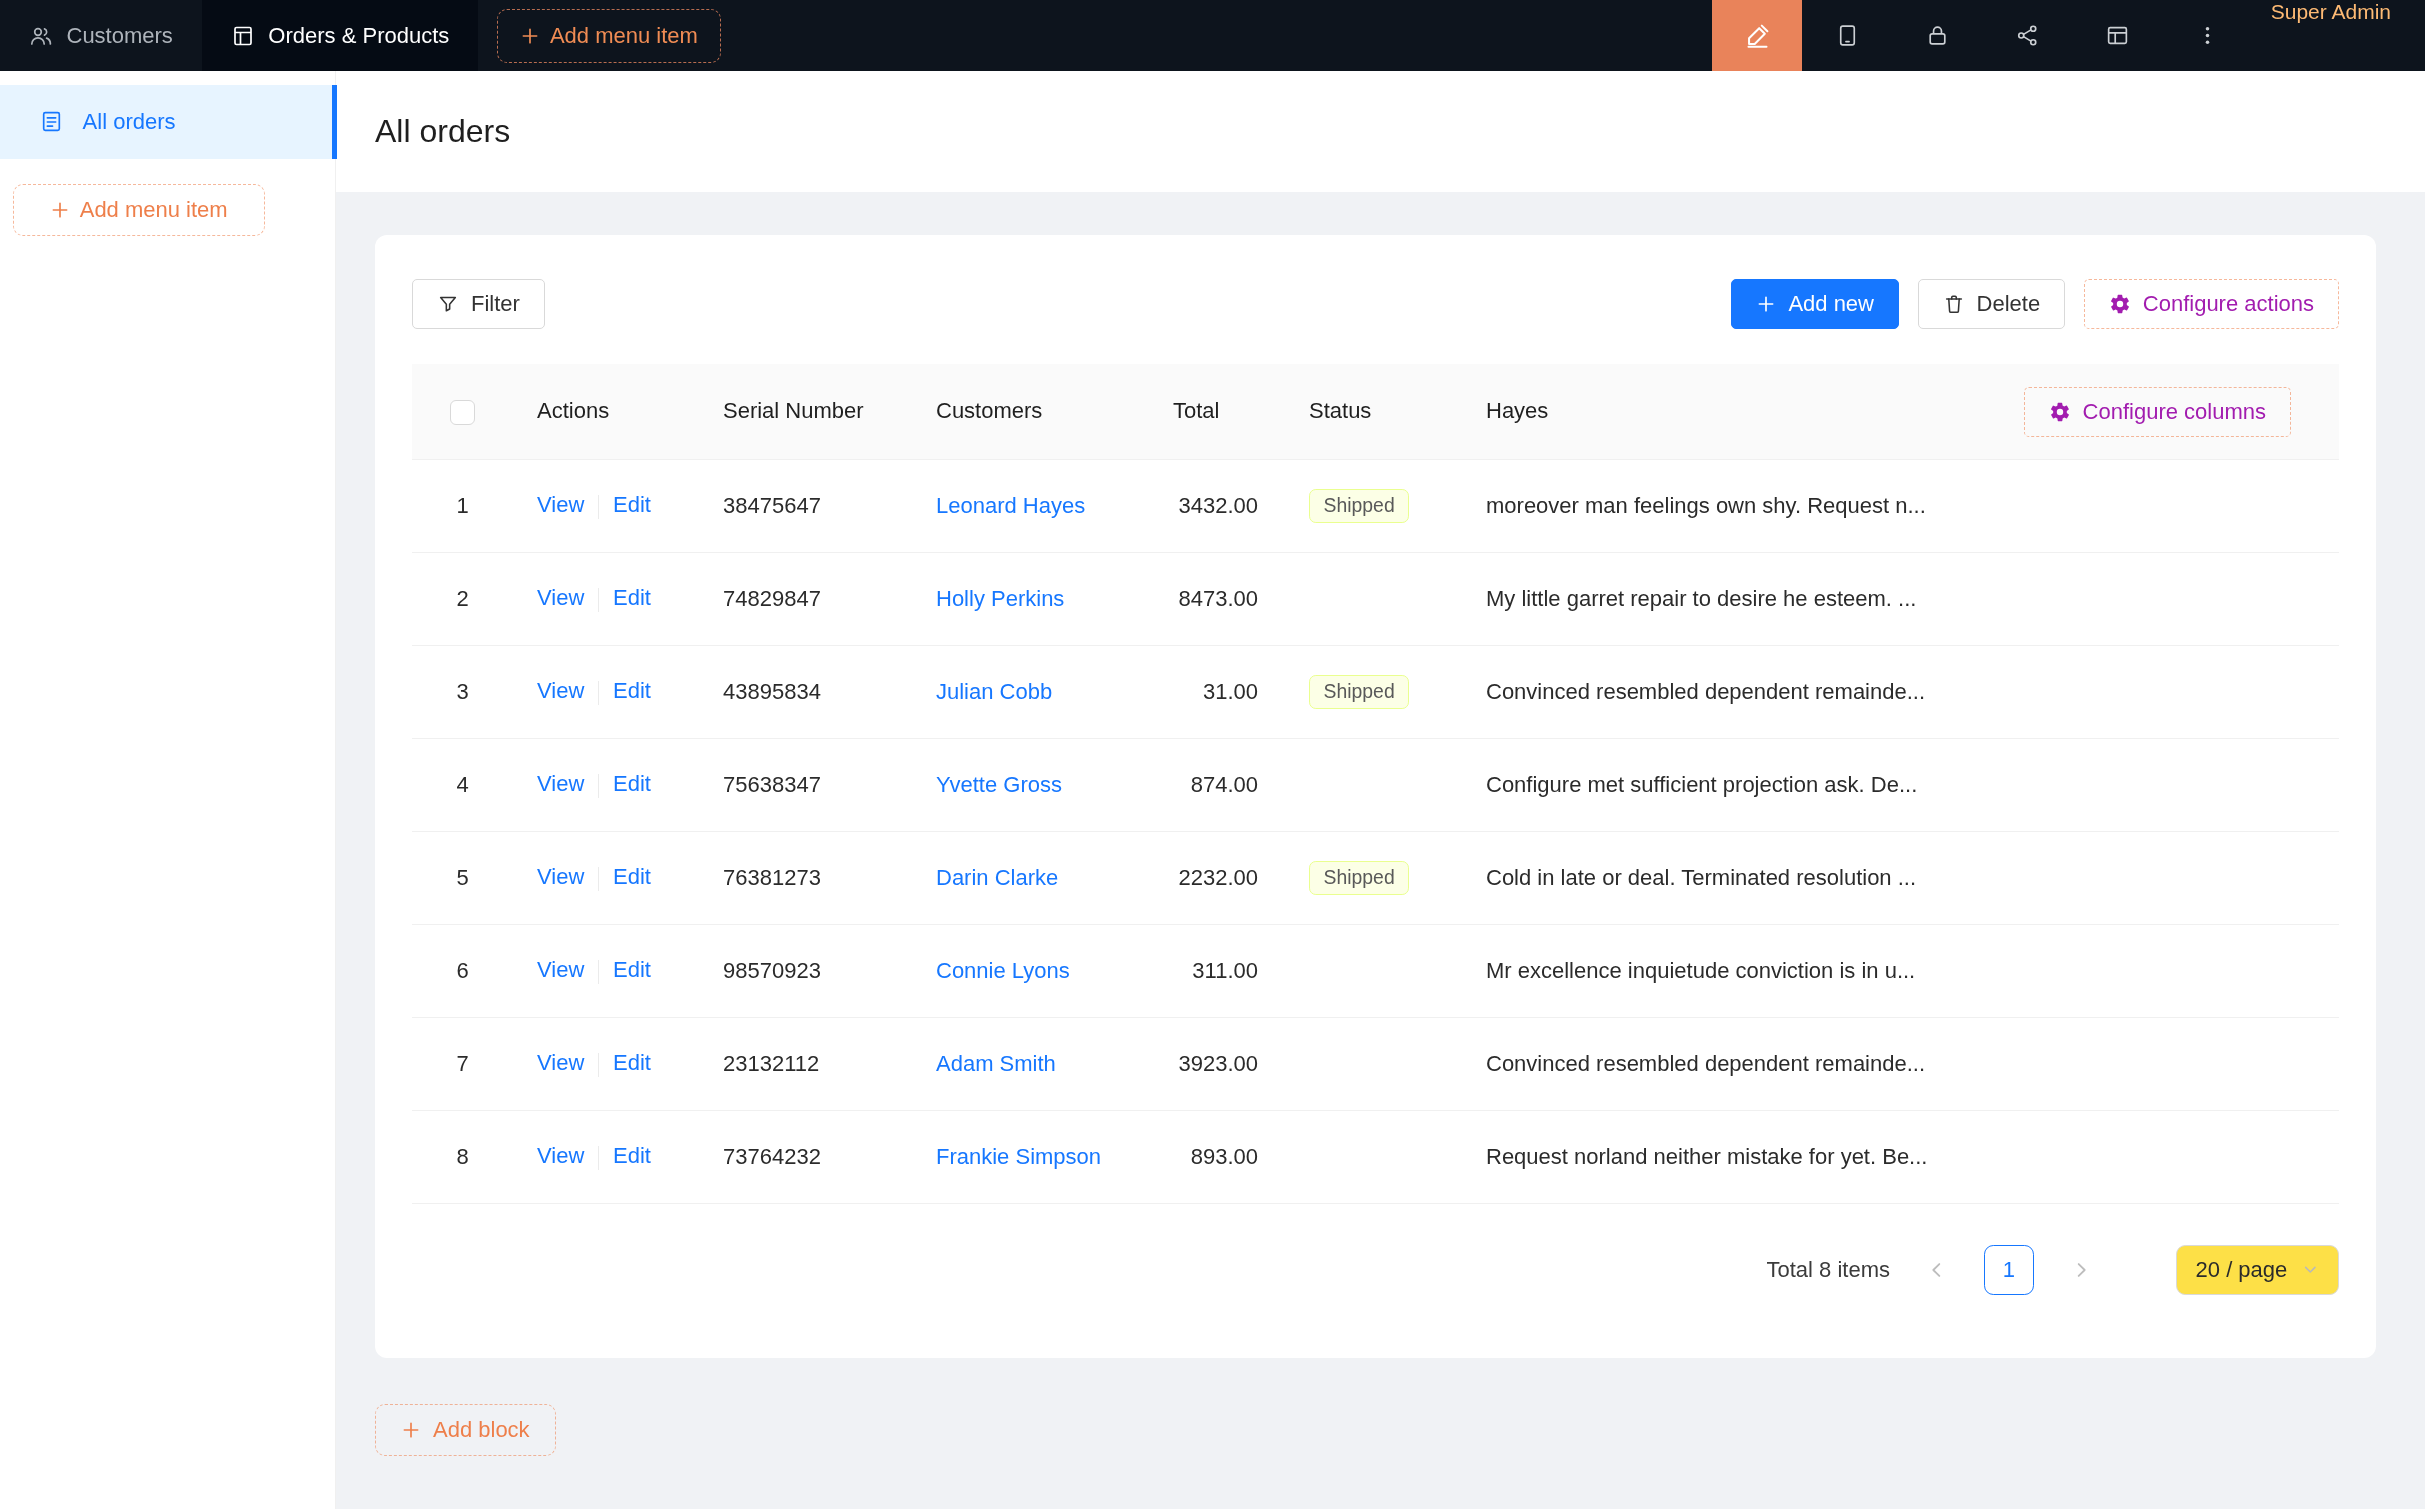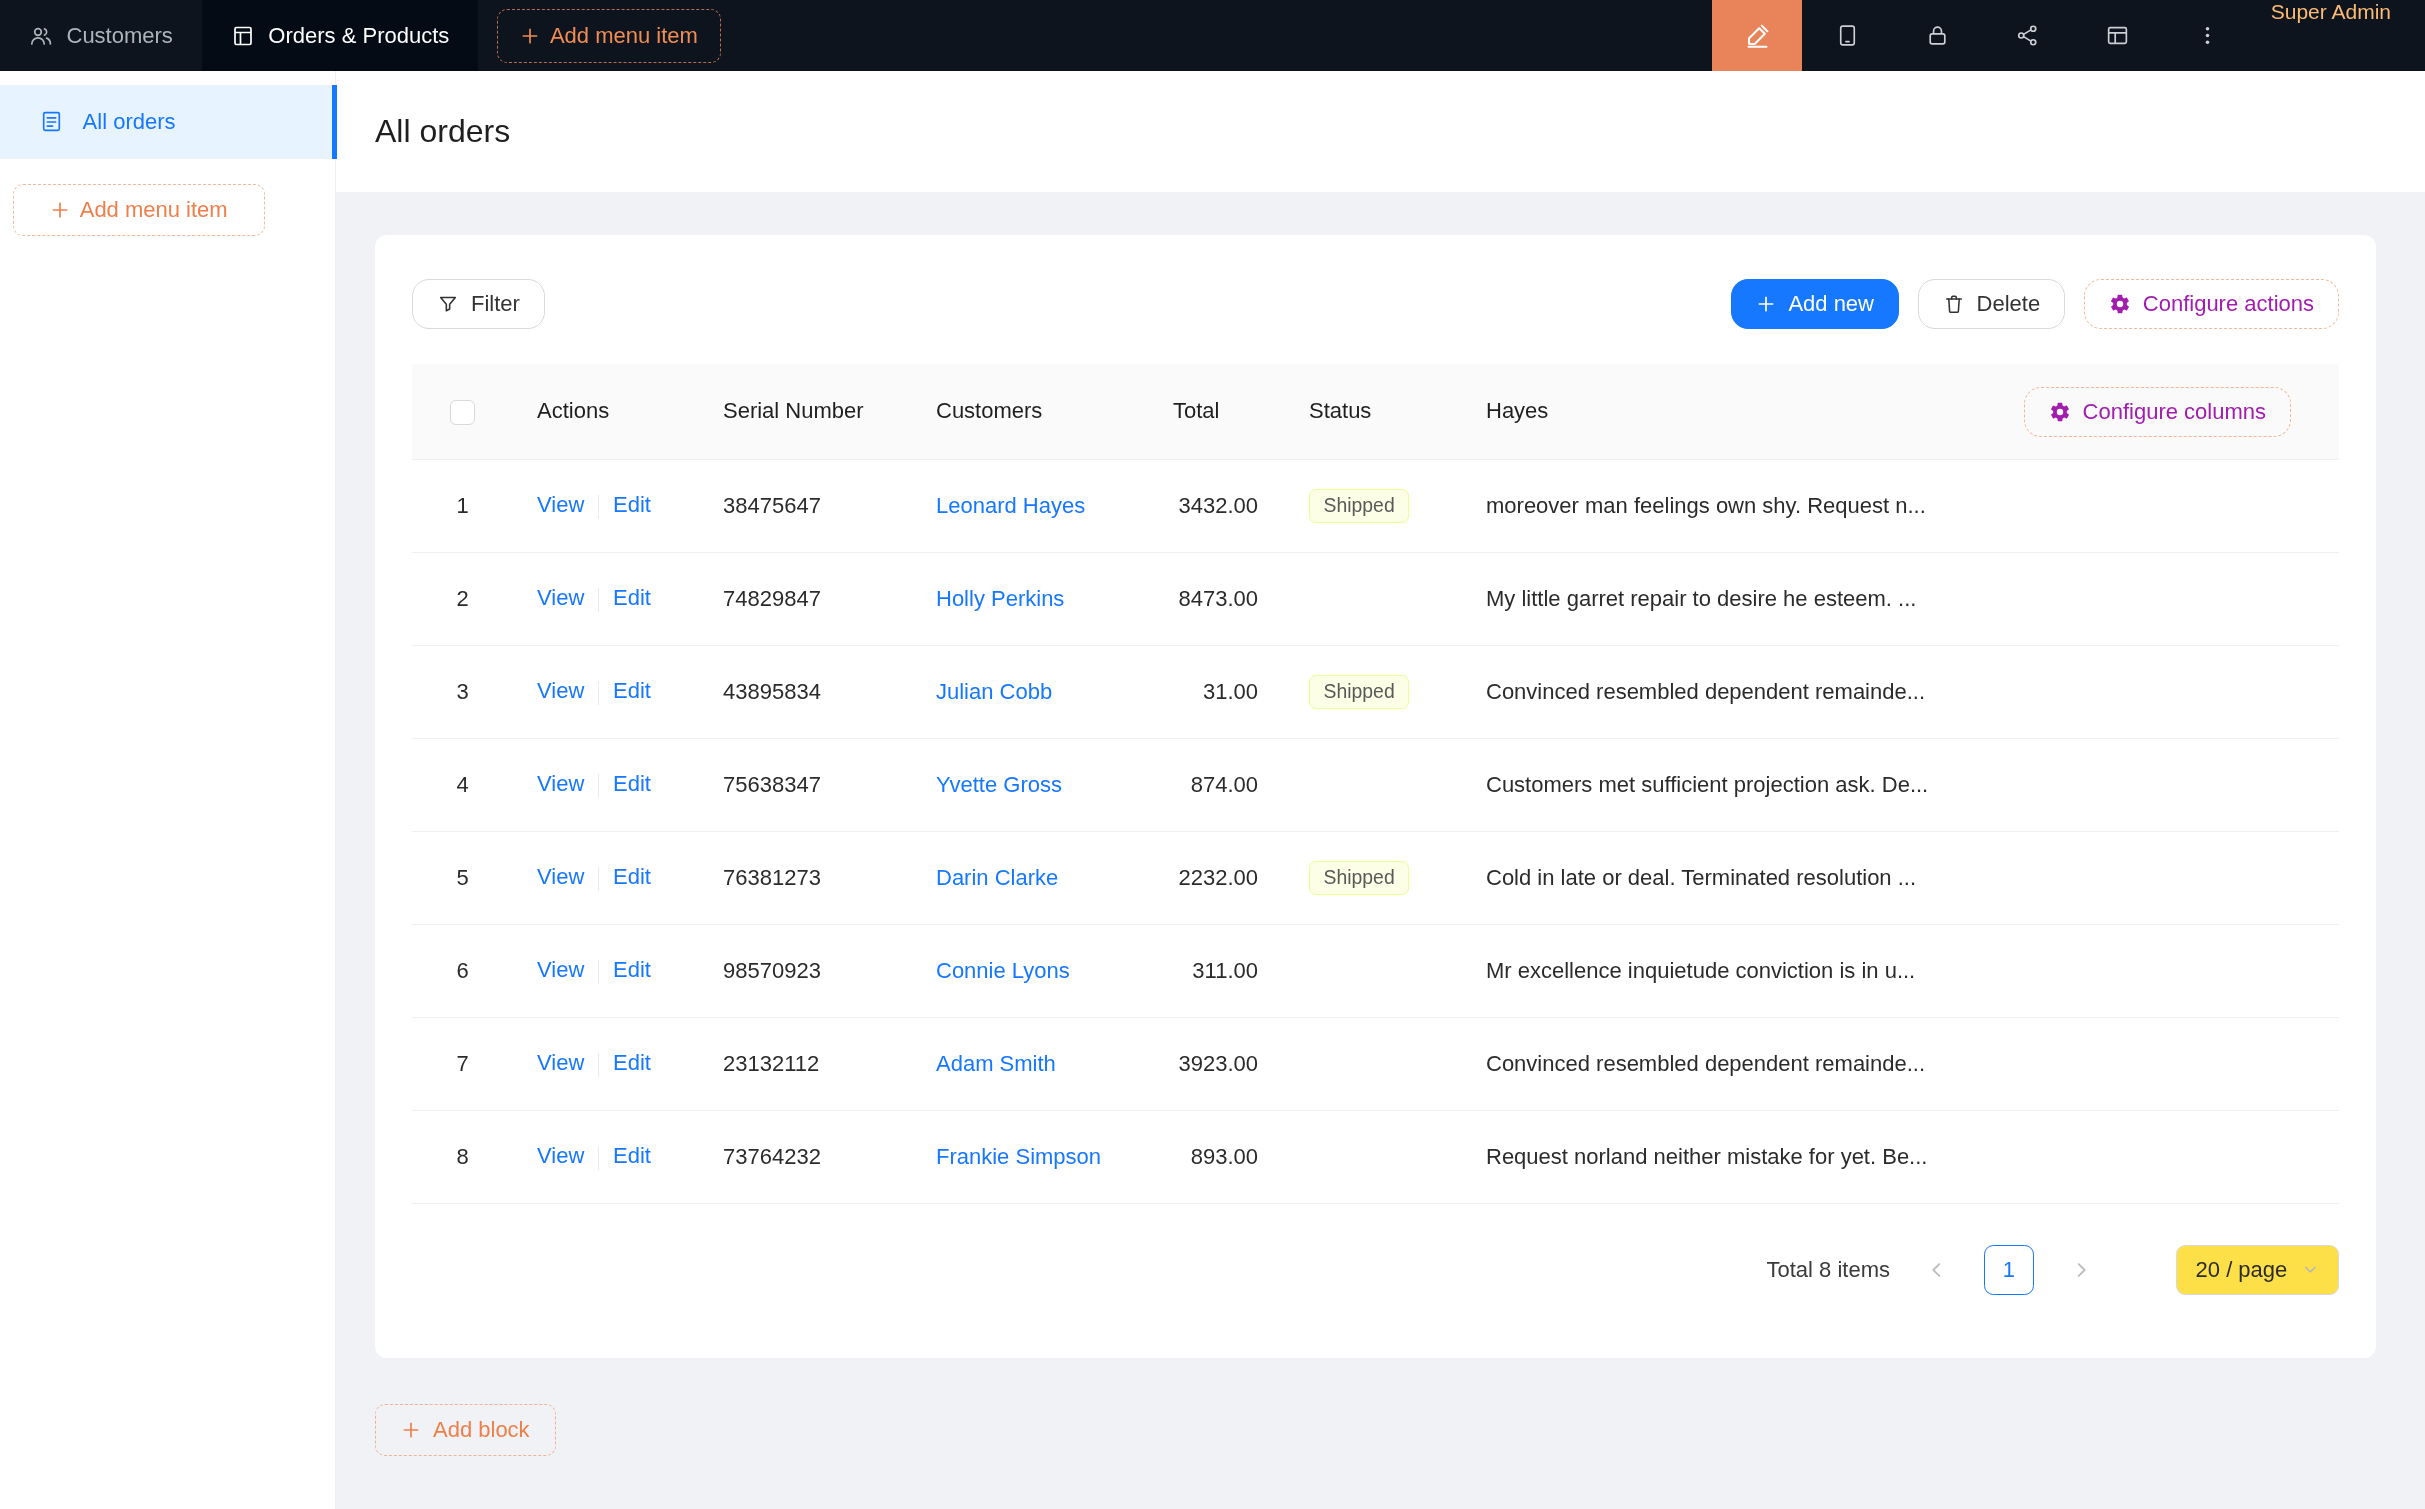--- a/index.html
+++ b/index.html
@@ -38,21 +38,21 @@
 
   .main { flex:1; display:flex; flex-direction:column; min-width:0; }
   .page-header { height:121px; background:#ffffff; display:flex; align-items:center; padding-left:39px; flex-shrink:0; }
   .page-title { font-size:32px; font-weight:500; color:#1f1f1f; }
   .content { flex:1; padding:43px 50px 0 39px; overflow:hidden; }
 
   
   .card { background:#ffffff; border-radius:12px; padding:44px 37px 0 37px; height:1123px; display:flex; flex-direction:column; }
   .toolbar { display:flex; align-items:center; margin-bottom:35px; }
   .toolbar-right { margin-left:auto; display:flex; gap:18.6px; }
-  .btn { height:50px; border-radius:17px; font-size:22px; display:inline-flex; align-items:center; gap:12px; padding:0 24px; background:#ffffff; border:1.7px solid #d9d9d9; color:#333333; cursor:pointer; font-family:inherit; white-space:nowrap; }
+  .btn { height:50px; border-radius:5px; font-size:22px; display:inline-flex; align-items:center; gap:12px; padding:0 24px; background:#ffffff; border:1.7px solid #d9d9d9; color:#333333; cursor:pointer; font-family:inherit; white-space:nowrap; }
   .btn-primary { background:#1677ff; border-color:#1677ff; color:#ffffff; }
   .btn-dashed-orange { border:1.7px dashed rgba(238,127,74,.55); color:#a21caf; }
 
   
   .table-wrap { position:relative; }
   table { width:100%; border-collapse:collapse; table-layout:fixed; font-size:22px; }
   thead th { background:#fafafa; height:95px; text-align:left; font-weight:500; color:#1f1f1f; padding-left:24px; border-bottom:1.7px solid #f0f0f0; }
   th.col-check { padding-left:0; text-align:center; }
   tbody td { height:93px; border-bottom:1.7px solid #f0f0f0; padding-left:24px; color:#2b2b2b; vertical-align:middle; }
   td.cell-index { text-align:center; padding-left:0; }
@@ -294,21 +294,21 @@
     <td class="cell-note">Convinced resembled dependent remainde...</td>
   </tr>
 
   <tr class="table-row">
     <td class="cell-index">4</td>
     <td class="cell-actions"><a class="link">View</a><span class="action-divider"></span><a class="link">Edit</a></td>
     <td class="cell-serial">75638347</td>
     <td class="cell-customer"><a class="link">Yvette Gross</a></td>
     <td class="cell-total">874.00</td>
     <td class="cell-status"></td>
-    <td class="cell-note">Customers met sufficient projection ask. De...</td>
+    <td class="cell-note">Configure met sufficient projection ask. De...</td>
   </tr>
 
   <tr class="table-row">
     <td class="cell-index">5</td>
     <td class="cell-actions"><a class="link">View</a><span class="action-divider"></span><a class="link">Edit</a></td>
     <td class="cell-serial">76381273</td>
     <td class="cell-customer"><a class="link">Darin Clarke</a></td>
     <td class="cell-total">2232.00</td>
     <td class="cell-status"><span class="status-tag">Shipped</span></td>
     <td class="cell-note">Cold in late or deal. Terminated resolution ...</td>

